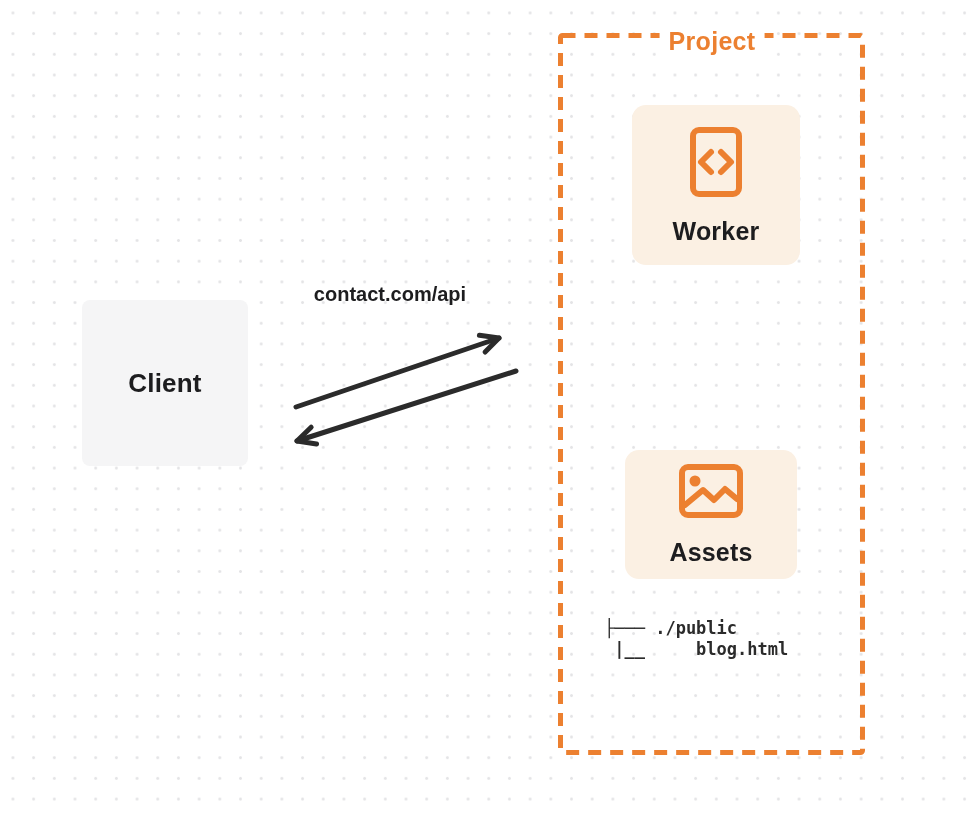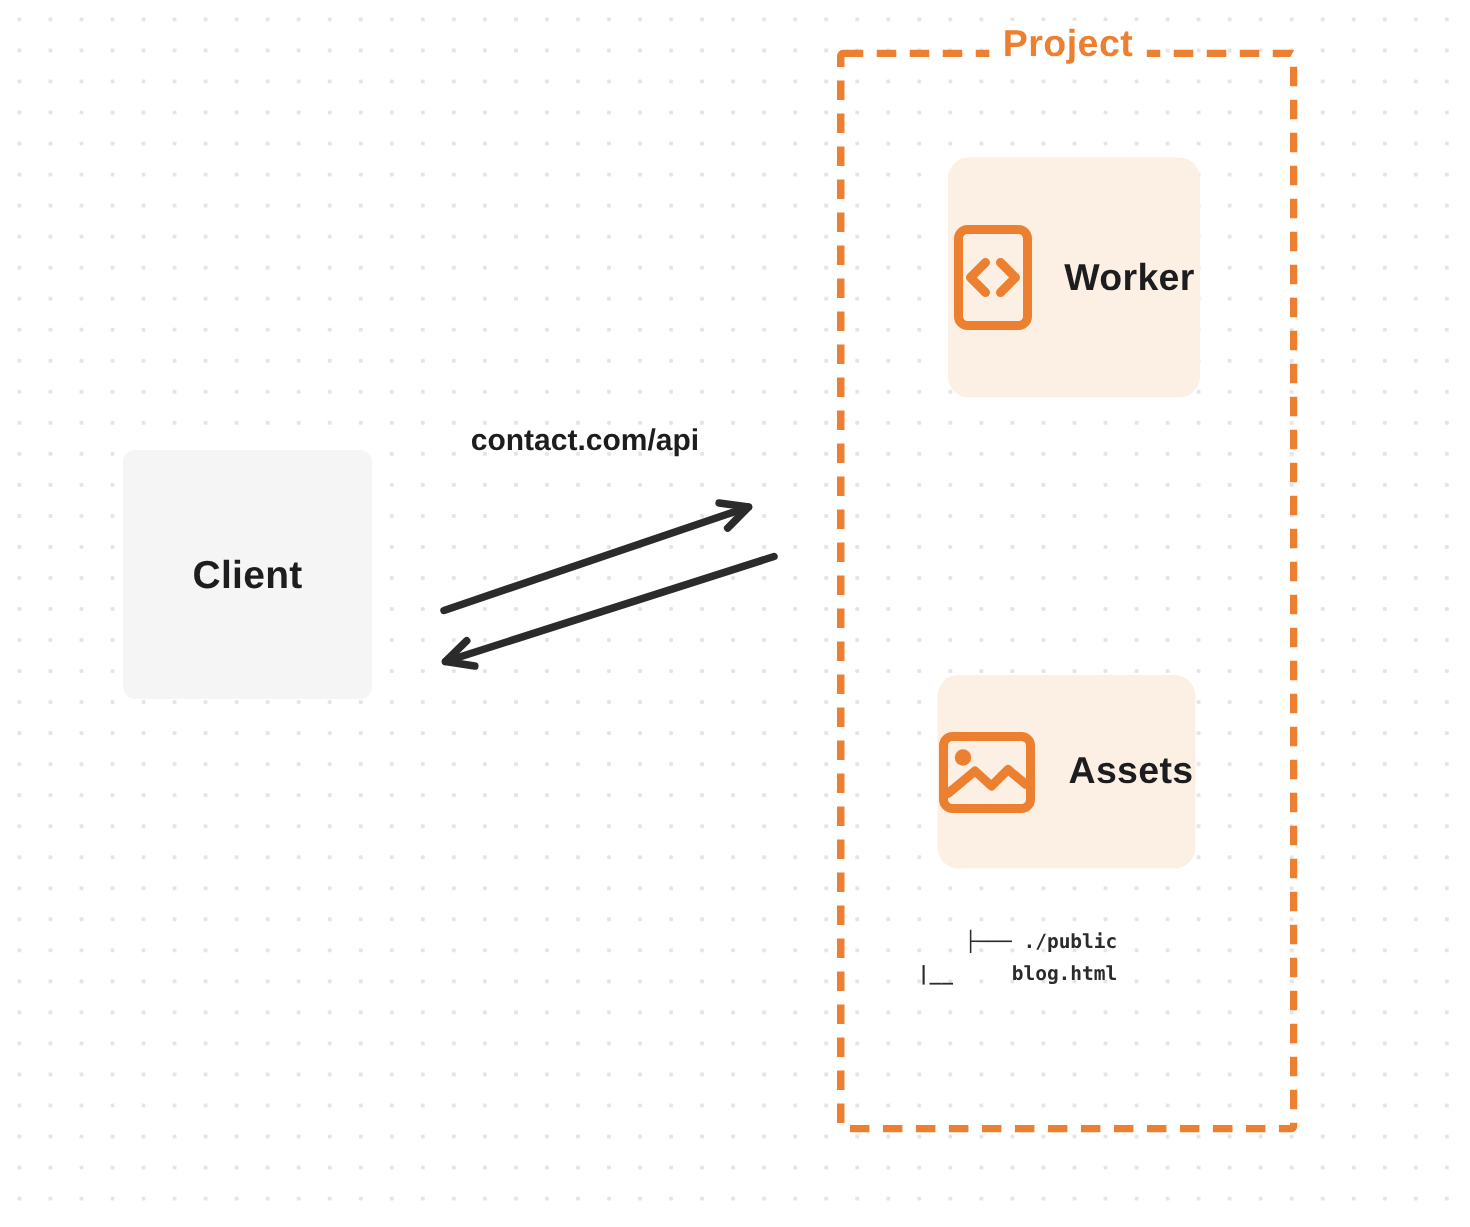--- a/index.html
+++ b/index.html
@@ -36,49 +36,48 @@
     font-size: 20px; font-weight: 700; color: #1d1d1f;
   }
 
   
   .arrows { left: 0; top: 0; width: 980px; height: 818px; pointer-events: none; }
 
   
   .project-border { left: 558px; top: 33px; width: 307px; height: 722px; }
 
   .project-label {
-    left: 712px; top: 14px;
+    left: 712px; top: 26px;
     transform: translateX(-50%);
     background: #ffffff;
     padding: 0 9px;
     font-size: 25px; font-weight: 700; color: #ec8030; letter-spacing: 0.3px;
     line-height: 30px;
   }
 
   
   .card {
     background: #fbf0e3;
     border-radius: 14px;
-    display: flex; flex-direction: row; align-items: center; justify-content: center;
+    display: flex; flex-direction: column; align-items: center; justify-content: center;
     gap: 22px;
   }
   .worker-card { left: 632px; top: 105px; width: 168px; height: 160px; }
   .assets-card { left: 625px; top: 450px; width: 172px; height: 129px; }
   .card .node-label {
     font-size: 25px; font-weight: 700; color: #1d1d1f; letter-spacing: 0.2px;
     line-height: 1;
   }
 
   
   .tree {
     left: 604px; top: 618px;
     font-family: "DejaVu Sans Mono", monospace;
-    font-size: 13px; line-height: 21px; font-weight: 700;
+    font-size: 17px; line-height: 21px; font-weight: 700;
     color: #2b2b2b;
-    text-align: right;
   }
   .tree-line { white-space: pre; }
 </style>
 </head>
 <body>
 
 <div class="canvas">
 
   <svg class="abs arrows" viewBox="0 0 980 818" xmlns="http://www.w3.org/2000/svg">
     <defs>

